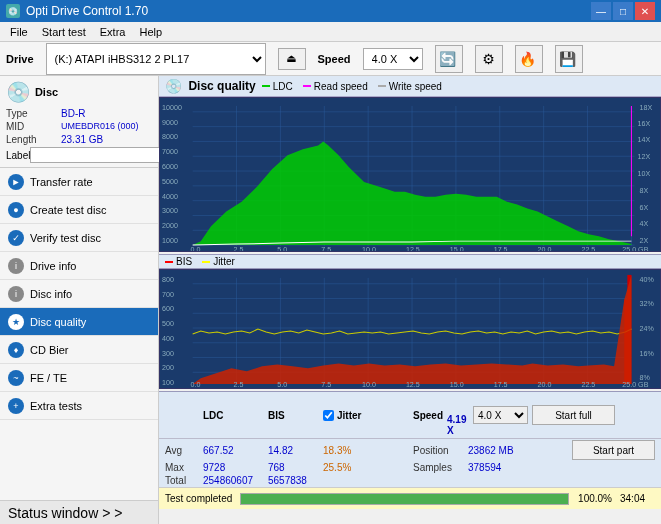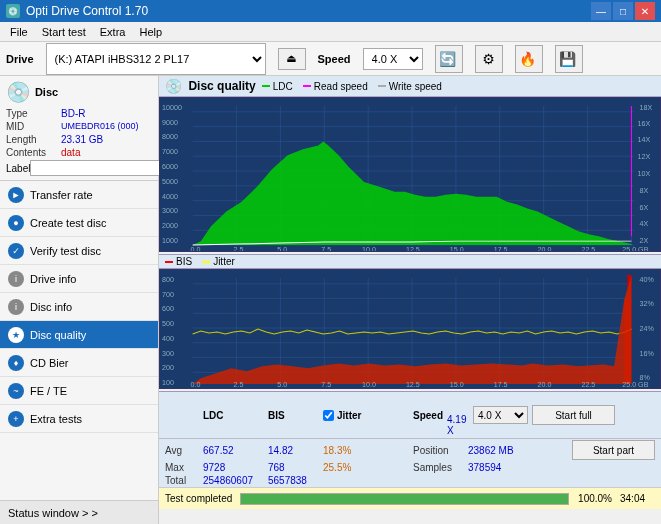--- a/index.html
+++ b/index.html
@@ -43,21 +43,21 @@
     .label-btn { width: 18px; height: 16px; background: #f0f0f0; border: 1px solid #aaa; cursor: pointer; display: flex; align-items: center; justify-content: center; }
     
     
     .nav-item { height: 28px; display: flex; align-items: center; padding: 0 8px; cursor: pointer; gap: 6px; border-bottom: 1px solid #e0e0e0; font-size: 11px; }
     .nav-item.active { background: #1a6bba; color: white; }
     .nav-icon { width: 16px; height: 16px; border-radius: 50%; display: flex; align-items: center; justify-content: center; font-size: 9px; flex-shrink: 0; }
     .nav-icon.blue { background: #1a6bba; color: white; }
     .nav-icon.gray { background: #888; color: white; }
     .nav-item.active .nav-icon.blue { background: white; color: #1a6bba; }
     
-    .status-window { height: 24px; display: flex; align-items: center; padding: 0 8px; cursor: pointer; font-size: 11px; background: #e8e8e8; border-top: 1px solid #ccc; margin-top: auto; }
+    .status-window { height: 24px; display: flex; align-items: center; padding: 0 8px; cursor: pointer; font-size: 14px; background: #e8e8e8; border-top: 1px solid #ccc; margin-top: auto; }
     
     
     .dq-header { background: #dde8f5; padding: 2px 6px; display: flex; align-items: center; gap: 6px; border-bottom: 1px solid #aac; }
     .dq-icon { font-size: 14px; }
     .dq-title { font-weight: bold; font-size: 12px; }
     .dq-legend { display: flex; gap: 10px; font-size: 10px; }
     .legend-item { display: flex; align-items: center; gap: 3px; }
     .legend-dot { width: 8px; height: 2px; }
     .chart-container { position: relative; background: #1a3a6b; border: 1px solid #336; flex: 1; margin-bottom: 2px; overflow: hidden; }
     
@@ -136,24 +136,20 @@
         <span class="info-value">BD-R</span>
       </div>
       <div class="info-row">
         <span class="info-label">MID</span>
         <span class="info-value" style="font-size:9px;">UMEBDR016 (000)</span>
       </div>
       <div class="info-row">
         <span class="info-label">Length</span>
         <span class="info-value">23.31 GB</span>
       </div>
-      <div class="info-row">
-        <span class="info-label">Contents</span>
-        <span class="info-value red">data</span>
-      </div>
       <div class="label-row">
         <span class="label-text">Label</span>
         <input class="label-input" type="text" style="">
         <div class="label-btn">...</div>
       </div>
     </div>
 
     <div class="nav-item">
       <span class="nav-icon blue">►</span>
       <span>Transfer rate</span>
@@ -359,21 +355,21 @@
       <div style="display:flex; align-items:center; padding: 2px 6px; border-bottom: 1px solid #bbc; background:#dde8f5; font-size:10px; font-weight:bold;">
         <span style="width:38px;"></span>
         <span style="width:65px;">LDC</span>
         <span style="width:55px;">BIS</span>
         <span style="display:flex;align-items:center;gap:3px;width:90px;">
           <input type="checkbox" checked="" style="width: 11px; height: 11px;">
           <span>Jitter</span>
         </span>
         <span style="width:60px;display:flex;gap:4px;align-items:center;">
           <span>Speed</span>
-          <span style="color:#0000bb;font-weight:normal;margin-top:20px;">4.19 X</span>
+          <span style="color:#0000bb;font-weight:bold;margin-top:20px;">4.19 X</span>
         </span>
         <select style="width:55px;height:18px;font-size:10px;border:1px solid #aaa;">
           <option>4.0 X</option>
         </select>
         <div class="btn-area">
           <button class="btn-start">Start full</button>
         </div>
       </div>
 
       <div style="display:flex; align-items:center; padding: 1px 6px; background:#dde8f5; font-size:10px;">

